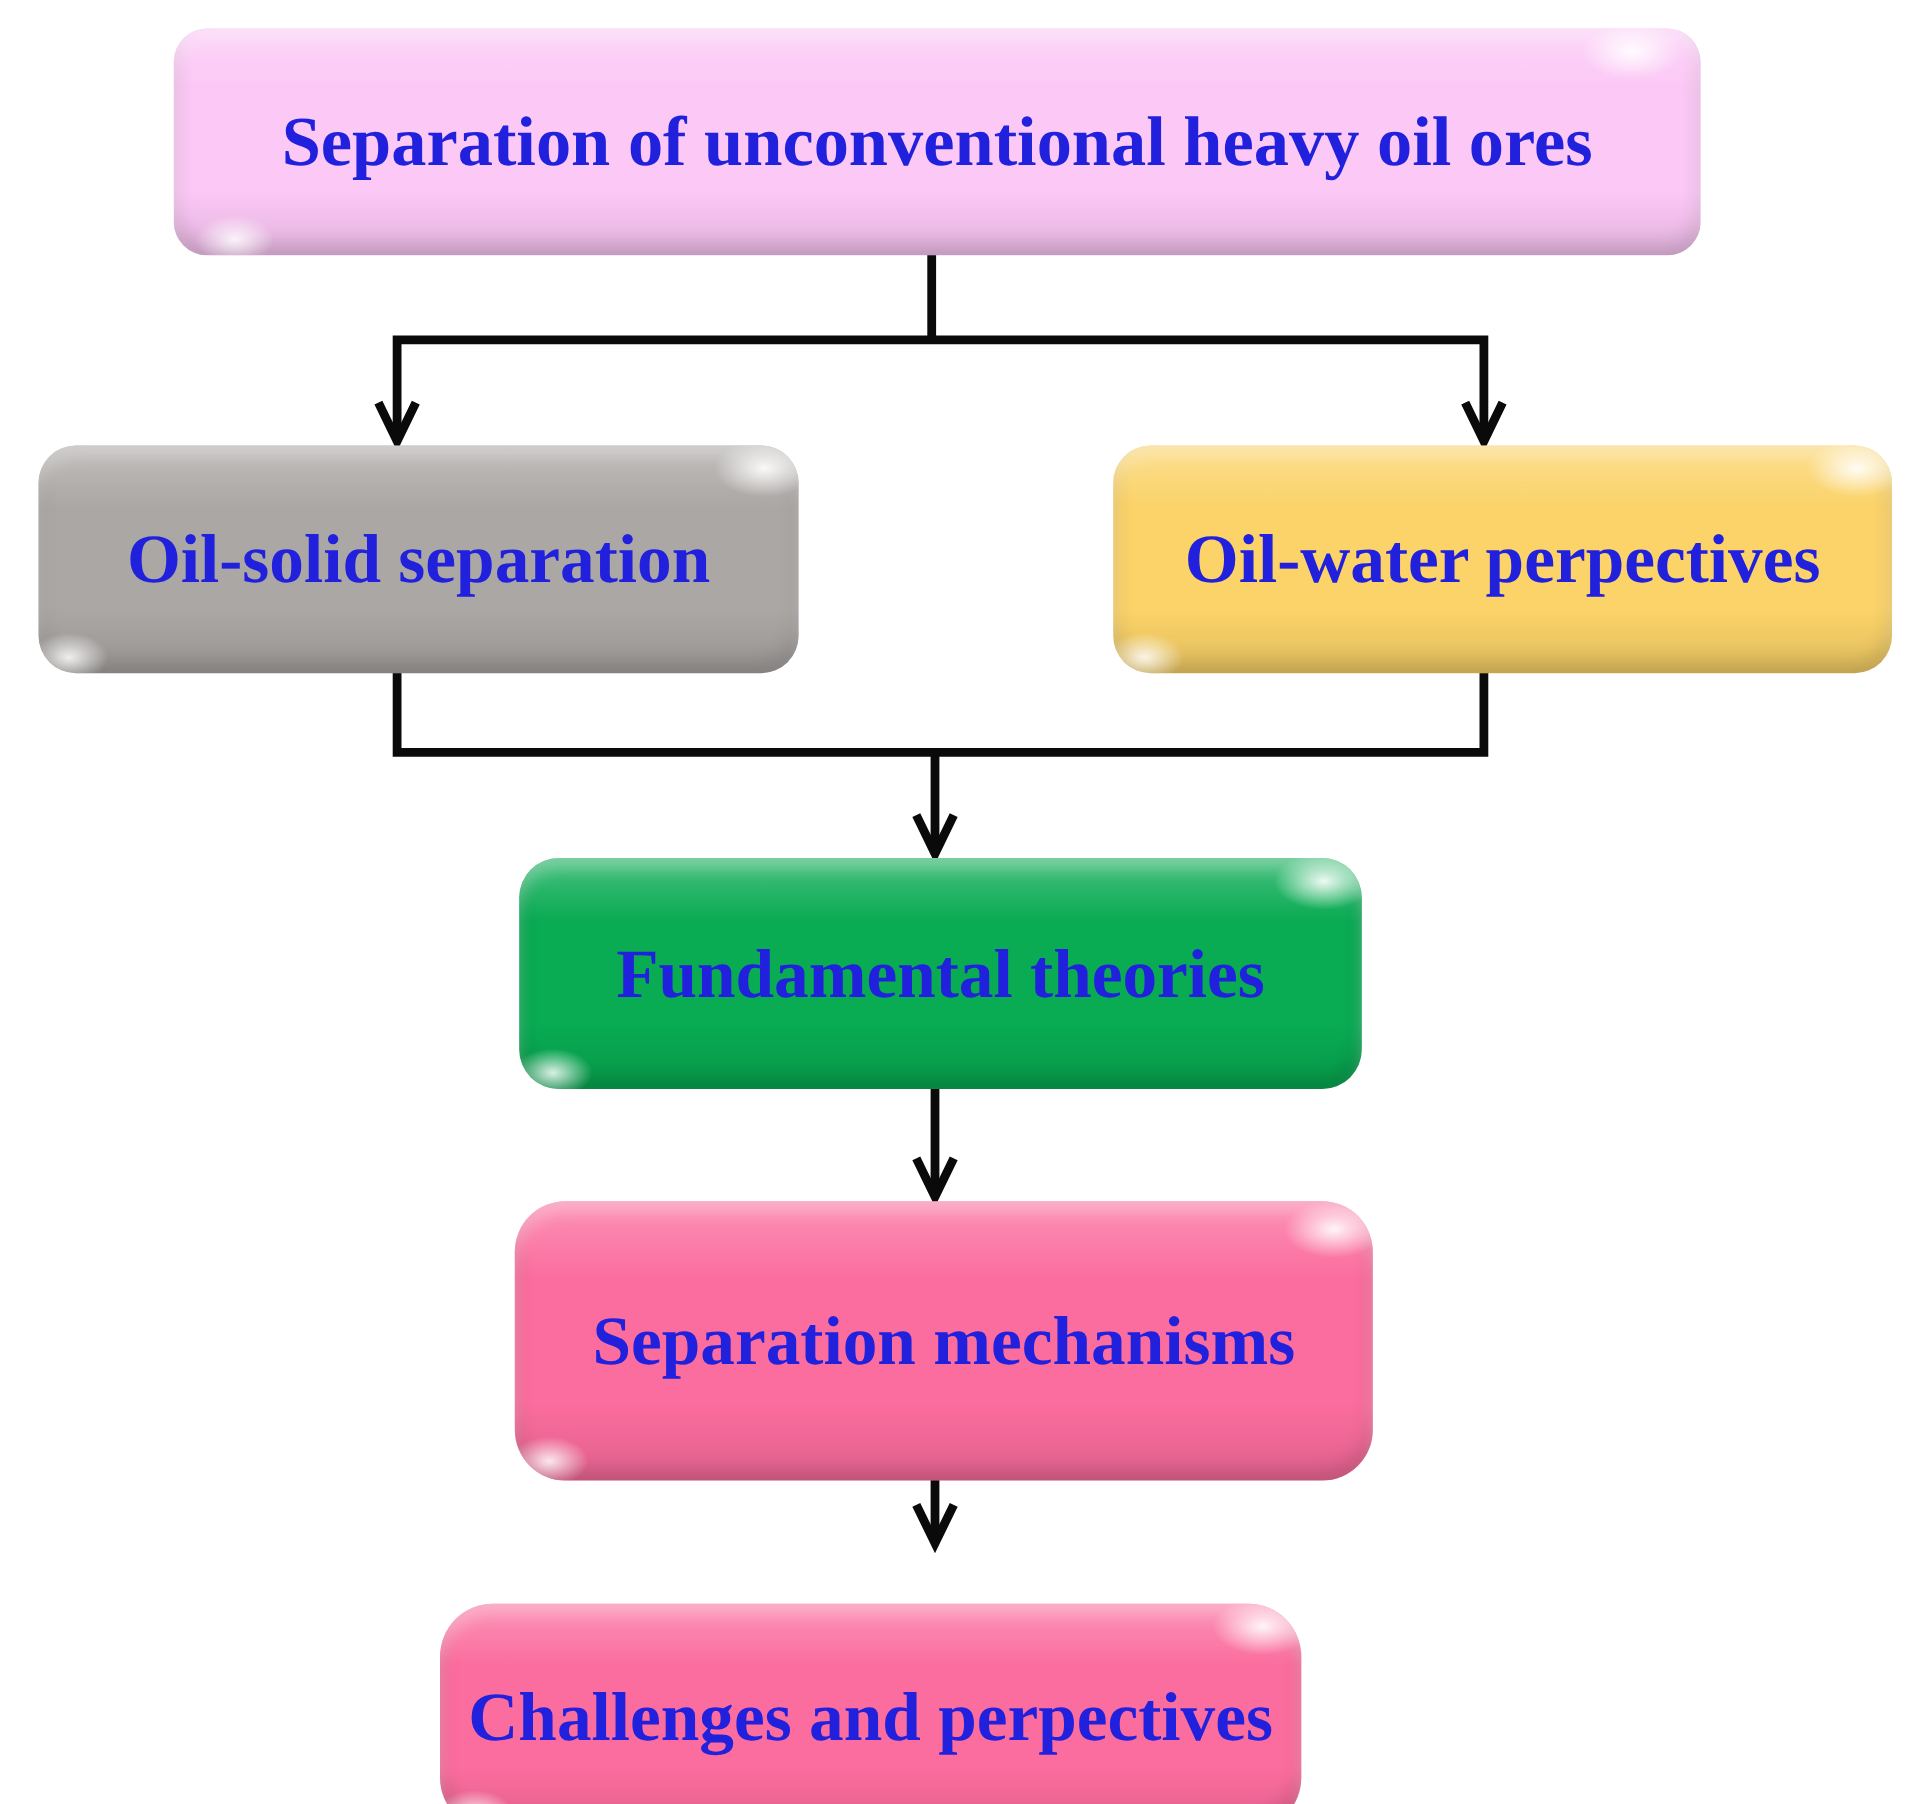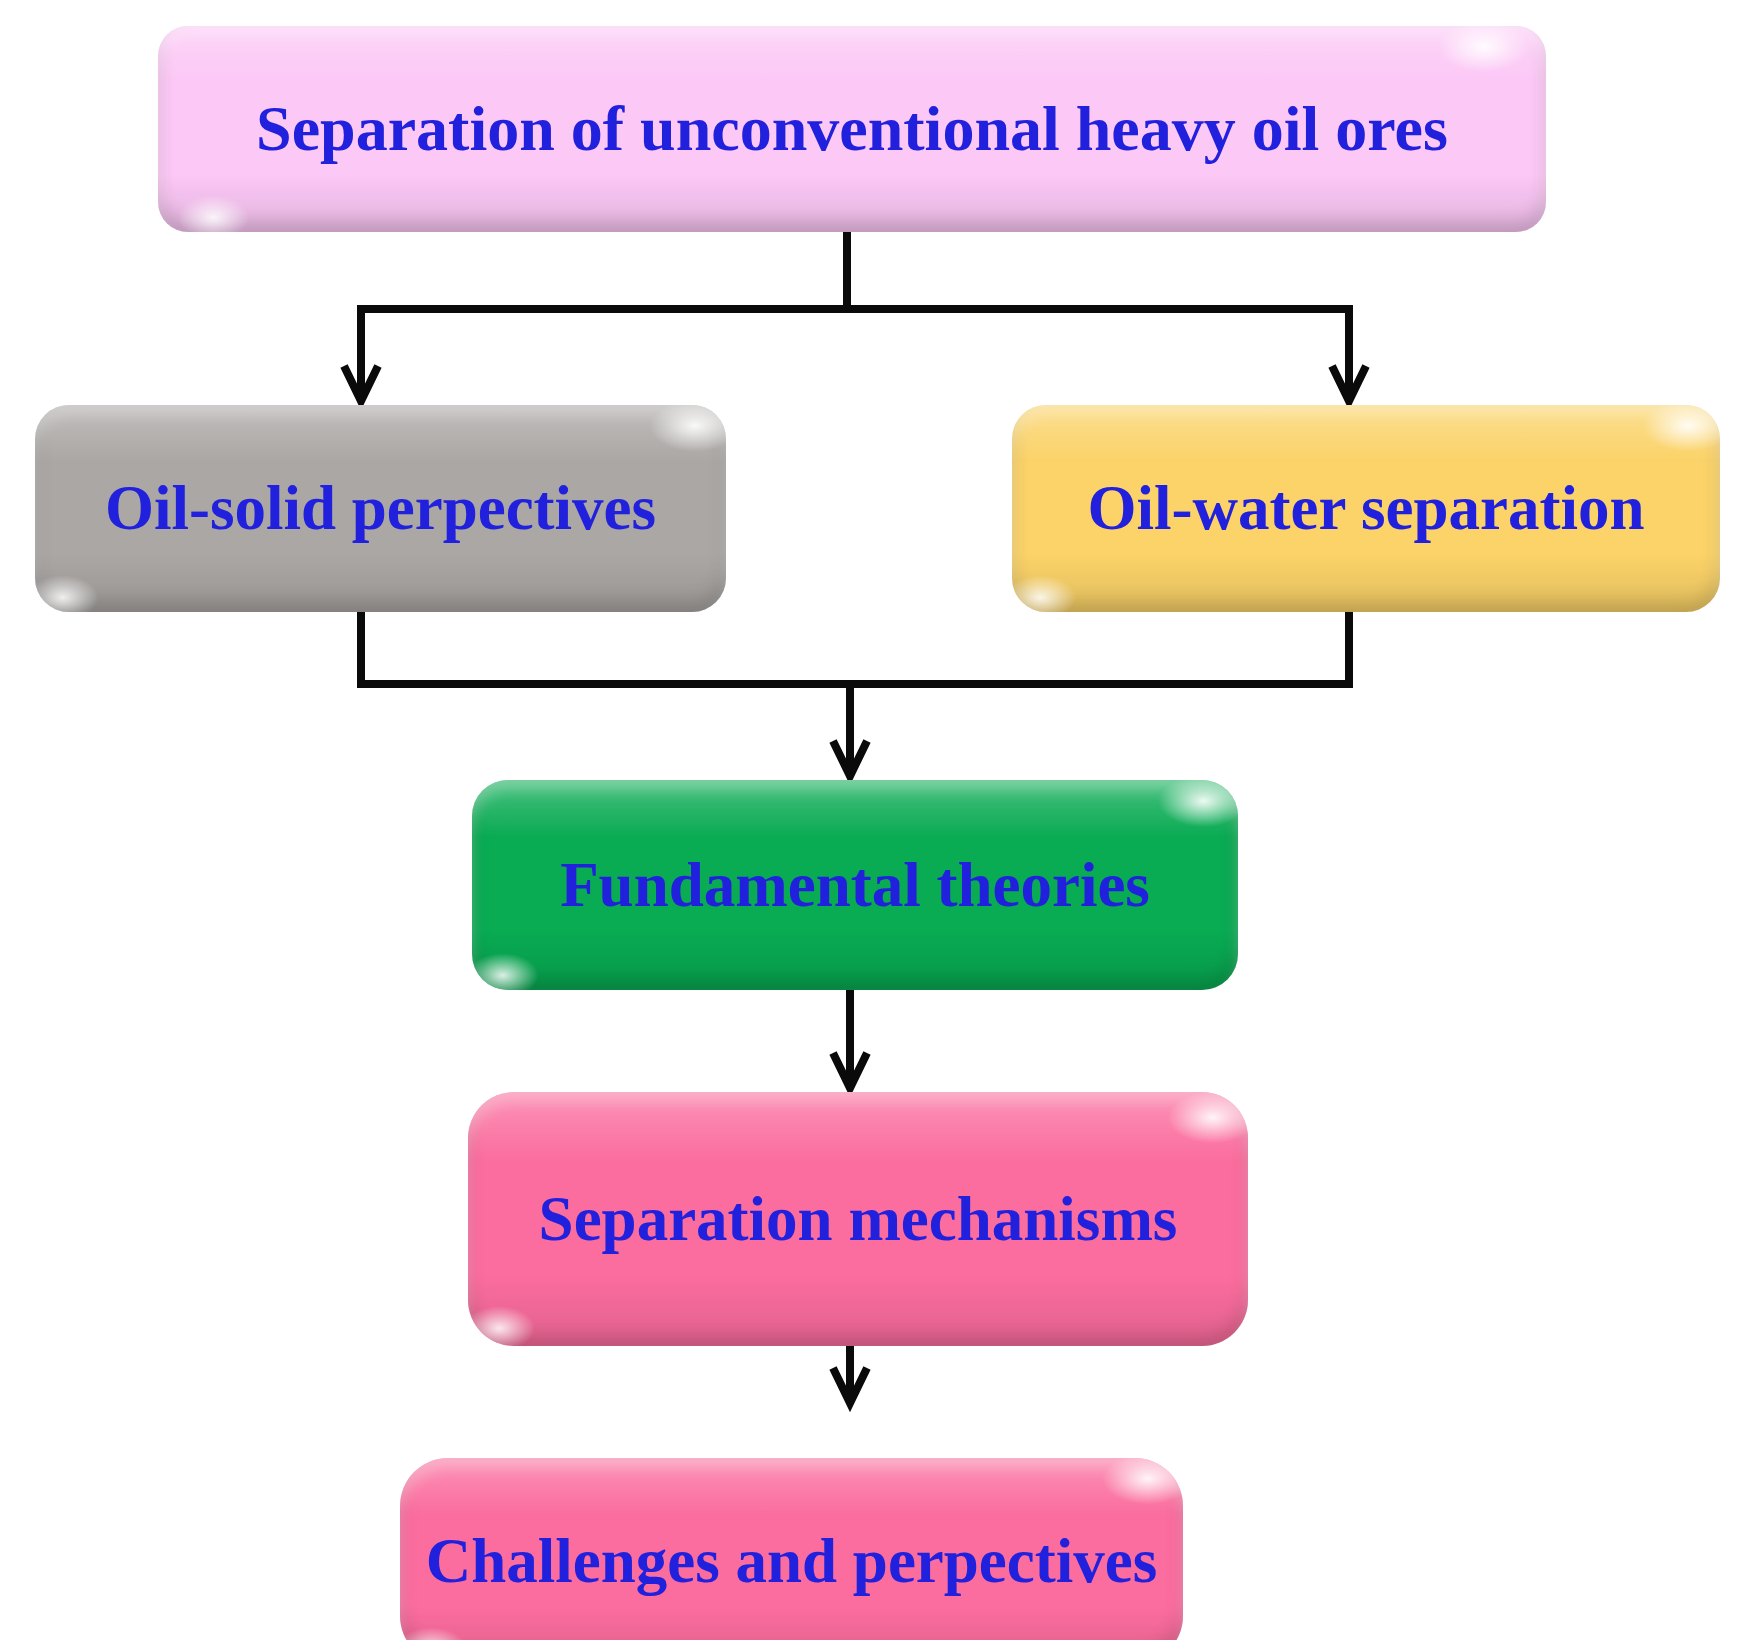--- a/index.html
+++ b/index.html
@@ -84,25 +84,25 @@
 
     <path d="M850,1300 L850,1397"></path>
     <path class="head" d="M833,1368 L850,1403 L867,1368"></path>
   </svg>
 
   <div class="node" id="n-root" style="background-color: rgb(252, 200, 246);">
     <span class="node-label">Separation of unconventional heavy oil ores</span>
   </div>
 
   <div class="node" id="n-solid" style="background-color: rgb(171, 167, 165);">
-    <span class="node-label">Oil-solid perpectives</span>
+    <span class="node-label">Oil-solid separation</span>
   </div>
 
   <div class="node" id="n-water" style="background-color: rgb(251, 211, 105);">
-    <span class="node-label">Oil-water separation</span>
+    <span class="node-label">Oil-water perpectives</span>
   </div>
 
   <div class="node" id="n-fund" style="background-color: rgb(9, 171, 83);">
     <span class="node-label">Fundamental theories</span>
   </div>
 
   <div class="node" id="n-mech" style="background-color: rgb(251, 109, 158);">
     <span class="node-label">Separation mechanisms</span>
   </div>
 

